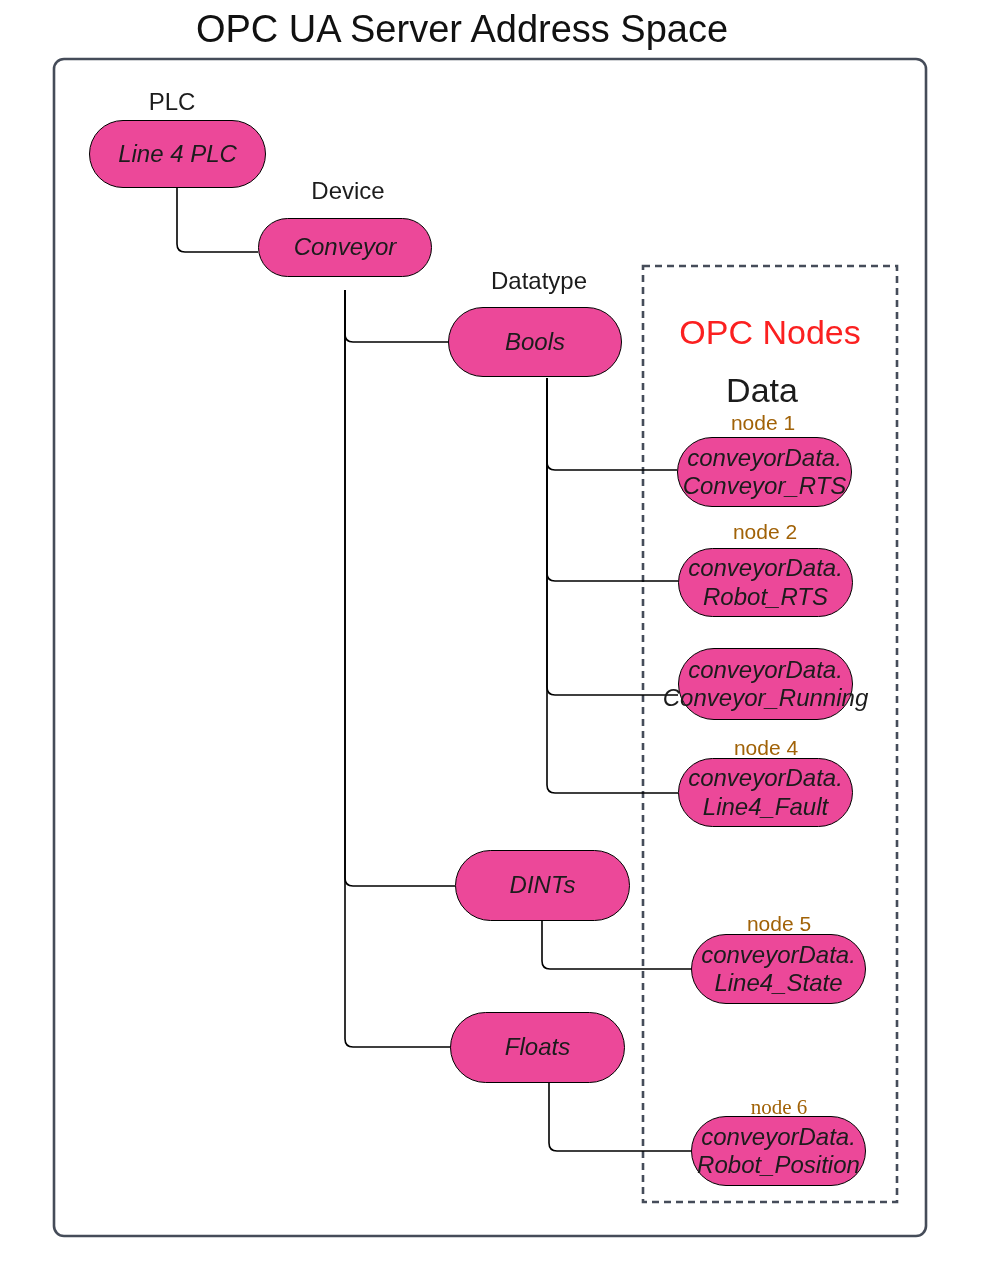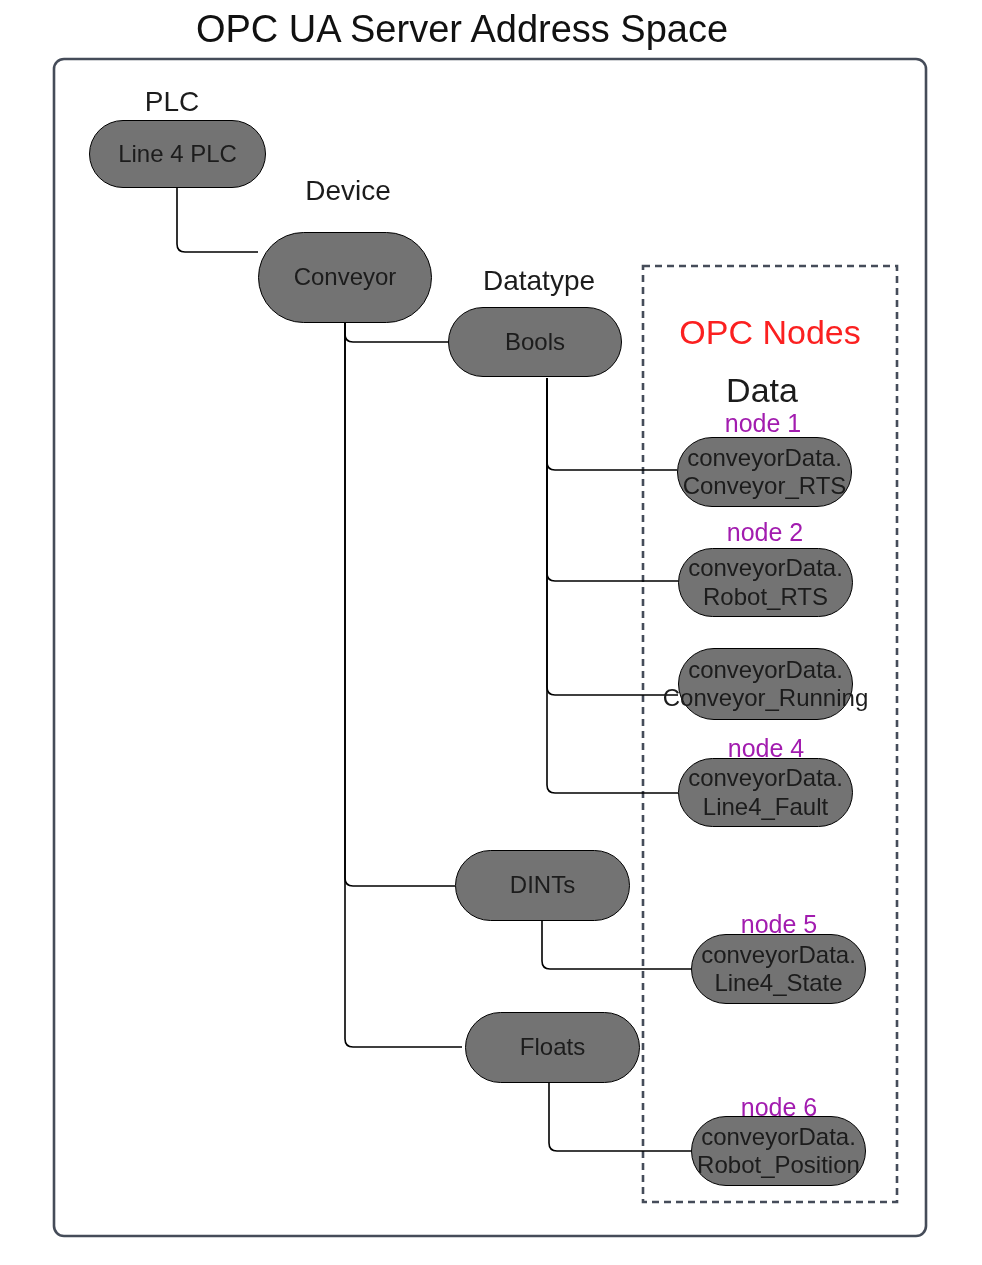--- a/index.html
+++ b/index.html
@@ -12,31 +12,31 @@
     overflow:hidden;
   }
   .wires{position:absolute;left:0;top:0;}
   .diagram-title{
     position:absolute;left:0;top:8px;width:924px;
     text-align:center;font-size:38px;color:#111;
     letter-spacing:0;
   }
   .label{
     position:absolute;transform:translate(-50%,-50%);
-    white-space:nowrap;font-size:28px;color:#1c1c1c;
+    white-space:nowrap;font-size:24px;color:#1c1c1c;
   }
-  .label.small{font-size:25px;color:#a21caf;}
+  .label.small{font-size:21px;color:#a16207;}
   .label.big{font-size:34px;}
   .pill{
     position:absolute;box-sizing:border-box;
-    background:#737373;border:1.6px solid #000000;
+    background:#ec4899;border:1.6px solid #000000;
     border-radius:999px;
     display:flex;flex-direction:column;align-items:center;justify-content:center;
     text-align:left;font-size:24px;line-height:28.5px;color:#1c1c1c;
-    white-space:nowrap;overflow:visible;
+    white-space:nowrap;overflow:visible;font-style:italic;
   }
   .pill span{display:block;}
 </style>
 </head>
 <body>
 
 <div class="canvas">
 
   <svg class="wires" width="982" height="1265" viewBox="0 0 982 1265">
 
@@ -65,33 +65,33 @@
   <div class="label" style="left:172px;top:102px;">PLC</div>
   <div class="label" style="left:348px;top:191px;">Device</div>
   <div class="label" style="left:539px;top:281px;">Datatype</div>
   <div class="label big" style="left:770px;top:332px;color:#fb2020;">OPC Nodes</div>
   <div class="label big" style="left:762px;top:390px;">Data</div>
 
   <div class="pill" style="left:89px;top:120px;width:177px;height:68px;">
     <span>Line 4 PLC</span>
   </div>
 
-  <div class="pill" style="left:258px;top:232px;width:174px;height:91px;">
+  <div class="pill" style="left:258px;top:218px;width:174px;height:59px;">
     <span>Conveyor</span>
   </div>
 
   <div class="pill" style="left:448px;top:307px;width:174px;height:70px;">
     <span>Bools</span>
   </div>
 
   <div class="pill" style="left:455px;top:850px;width:175px;height:71px;">
     <span>DINTs</span>
   </div>
 
-  <div class="pill" style="left:465px;top:1012px;width:175px;height:71px;">
+  <div class="pill" style="left:450px;top:1012px;width:175px;height:71px;">
     <span>Floats</span>
   </div>
 
   <div class="label small" style="left:763px;top:423px;">node 1</div>
   <div class="pill" style="left:677px;top:437px;width:175px;height:70px;">
     <span>conveyorData.</span>
     <span>Conveyor_RTS</span>
   </div>
 
   <div class="label small" style="left:765px;top:532px;">node 2</div>
@@ -111,19 +111,19 @@
     <span>conveyorData.</span>
     <span>Line4_Fault</span>
   </div>
 
   <div class="label small" style="left:779px;top:924px;">node 5</div>
   <div class="pill" style="left:691px;top:934px;width:175px;height:70px;">
     <span>conveyorData.</span>
     <span>Line4_State</span>
   </div>
 
-  <div class="label small" style="left:779px;top:1107px;">node 6</div>
+  <div class="label small" style="left:779px;top:1107px;font-family:Liberation Serif, serif;">node 6</div>
   <div class="pill" style="left:691px;top:1116px;width:175px;height:70px;">
     <span>conveyorData.</span>
     <span>Robot_Position</span>
   </div>
 
 </div>
 
 </body></html>

